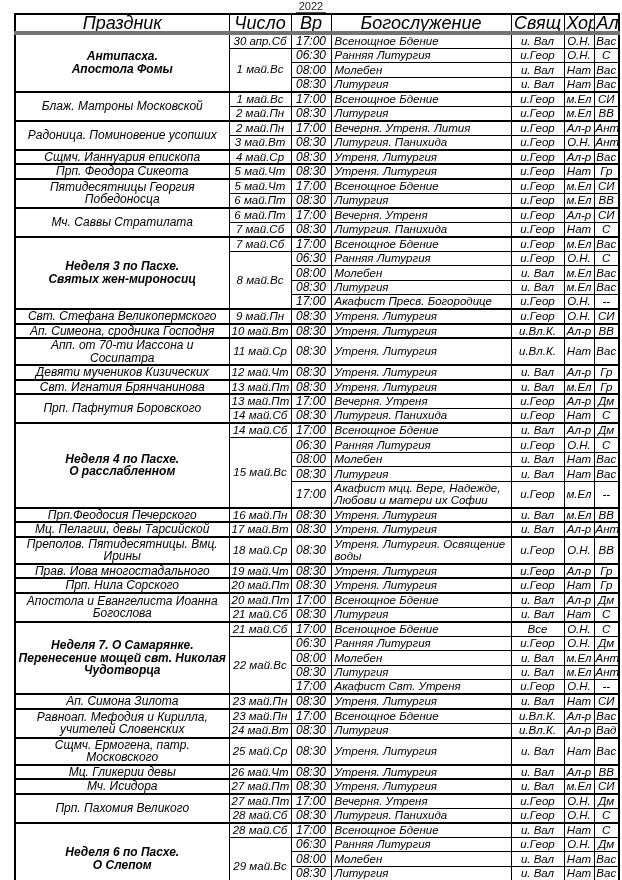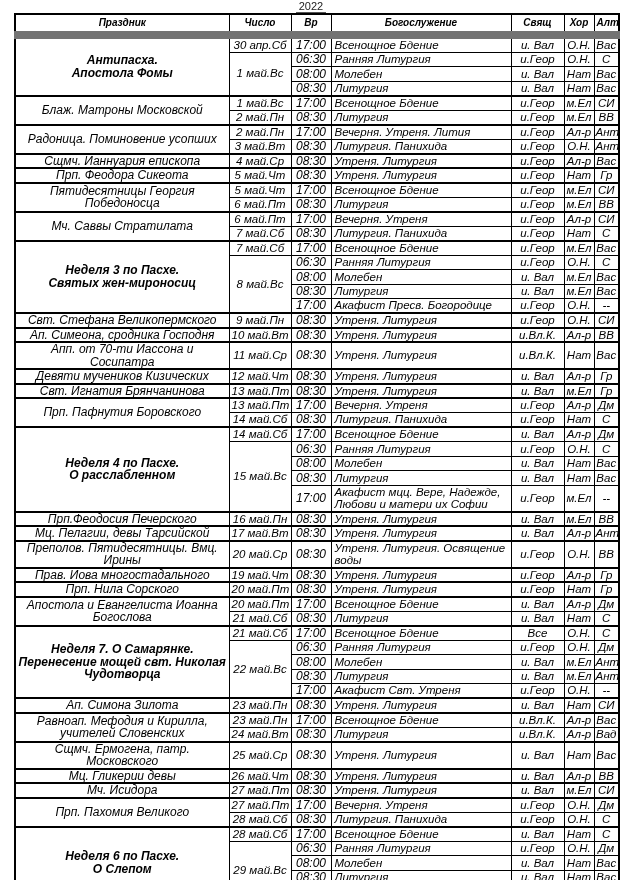--- a/index.html
+++ b/index.html
@@ -15,22 +15,22 @@
   table.sched {
     position:absolute; left:14px; top:13px; width:604px;
     border-collapse:collapse; table-layout:fixed;
     border:2px solid #000; font-style:italic; font-size:12px;
   }
   .sched th, .sched td {
     border:1px solid #000; padding:0 2px; overflow:hidden;
     line-height:12.5px; vertical-align:middle;
   }
   .sched thead th {
-    font-size:10px; font-weight:bold; text-align:center;
-    border-bottom:8px solid #737373; height:16px; line-height:16px;
+    font-size:18px; font-weight:normal; text-align:center;
+    border-bottom:4px solid #737373; height:16px; line-height:16px;
   }
   .sched tbody tr { height:14.5px; }
   tr.gs > td { border-top:2px solid #000; }
   td.feast { text-align:center; white-space:pre-line;margin-left:36px; }
   td.feast.bold { font-weight:bold; }
   td.date, td.time, td.priest, td.choir, td.altar { text-align:center; white-space:nowrap; }
   td.service { text-align:left; padding:0 3px; font-size:11.5px;font-style:italic; }
   td.date { font-size:11.5px;font-style:italic; }
   td.priest, td.choir, td.altar { font-size:11.5px; padding:0 1px; }
 </style>
@@ -334,21 +334,21 @@
           <td class="feast">Мц. Пелагии, девы Тарсийской</td>
           <td class="date">17 май.Вт</td>
           <td class="time">08:30</td>
           <td class="service">Утреня. Литургия</td>
           <td class="priest">и. Вал</td>
           <td class="choir">Ал-р</td>
           <td class="altar">Ант</td>
         </tr>
         <tr class="gs">
           <td class="feast">Преполов. Пятидесятницы. Вмц. Ирины</td>
-          <td class="date">20 май.Ср</td>
+          <td class="date">18 май.Ср</td>
           <td class="time">08:30</td>
           <td class="service">Утреня. Литургия. Освящение воды</td>
           <td class="priest">и.Геор</td>
           <td class="choir">О.Н.</td>
           <td class="altar">ВВ</td>
         </tr>
         <tr class="gs">
           <td class="feast">Прав. Иова многостадального</td>
           <td class="date">19 май.Чт</td>
           <td class="time">08:30</td>

